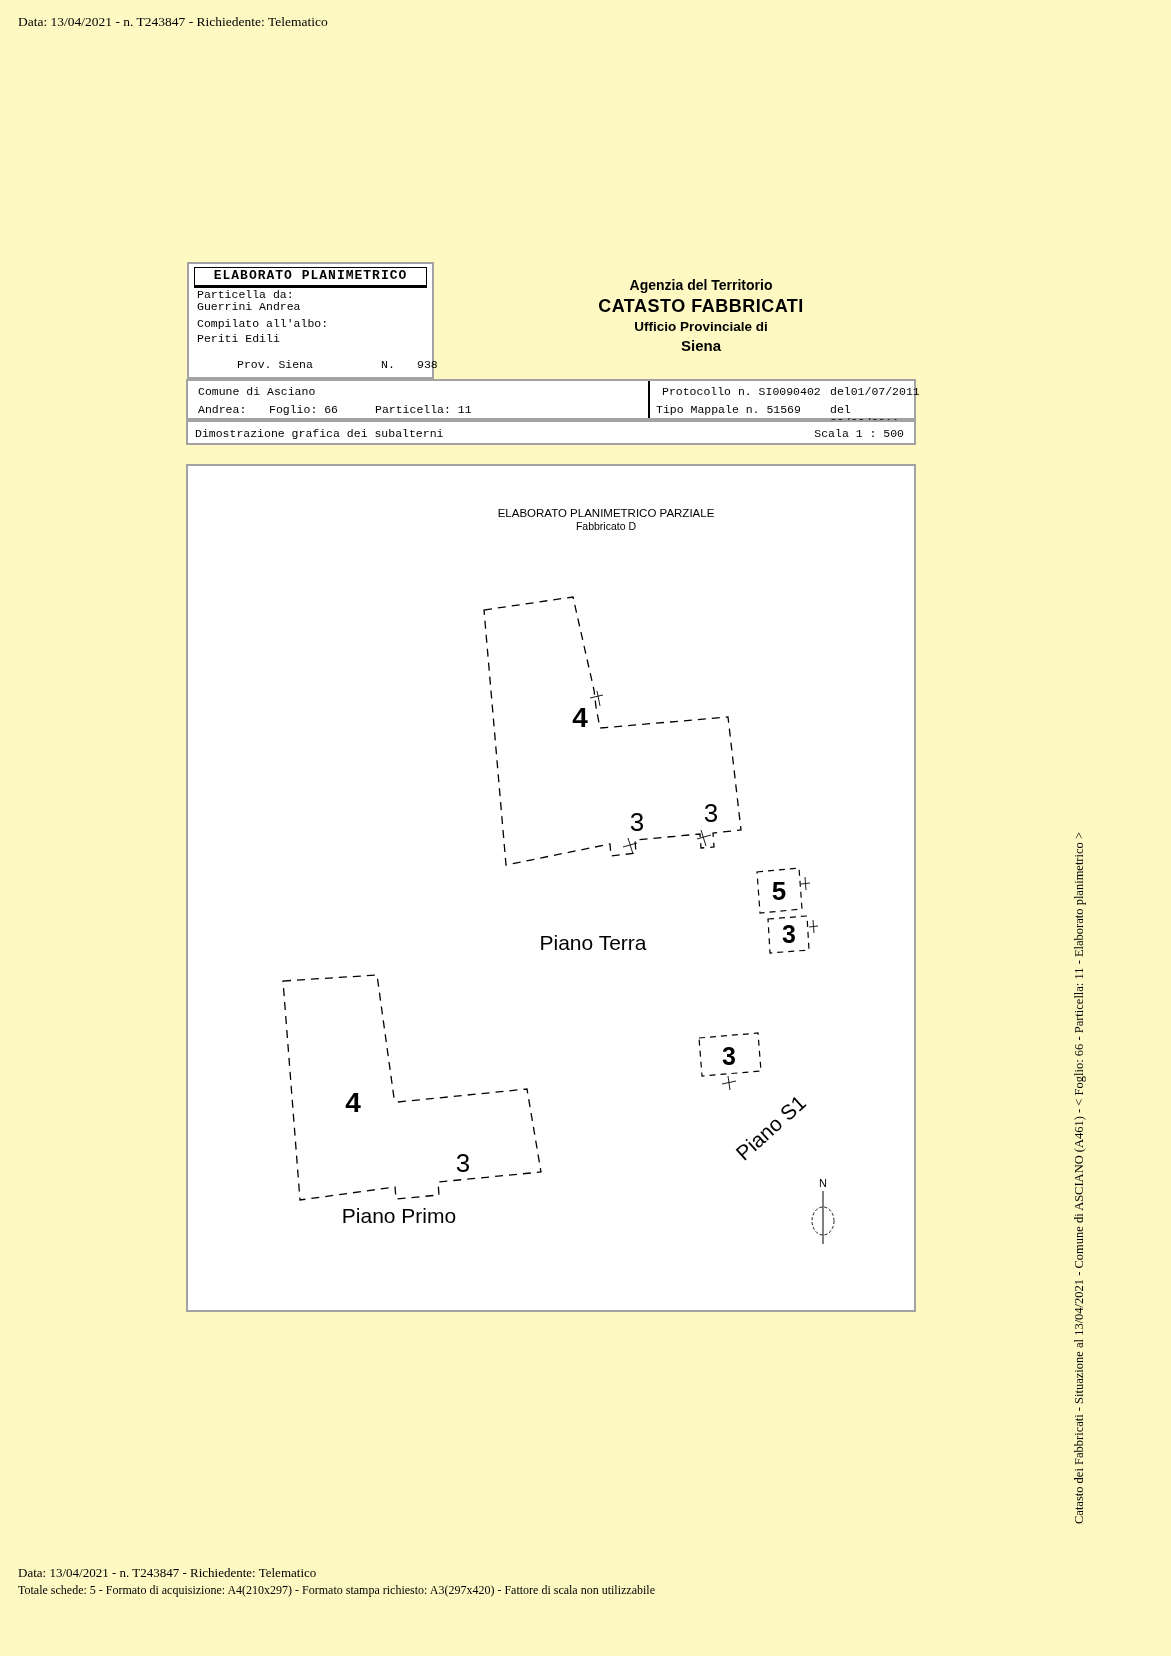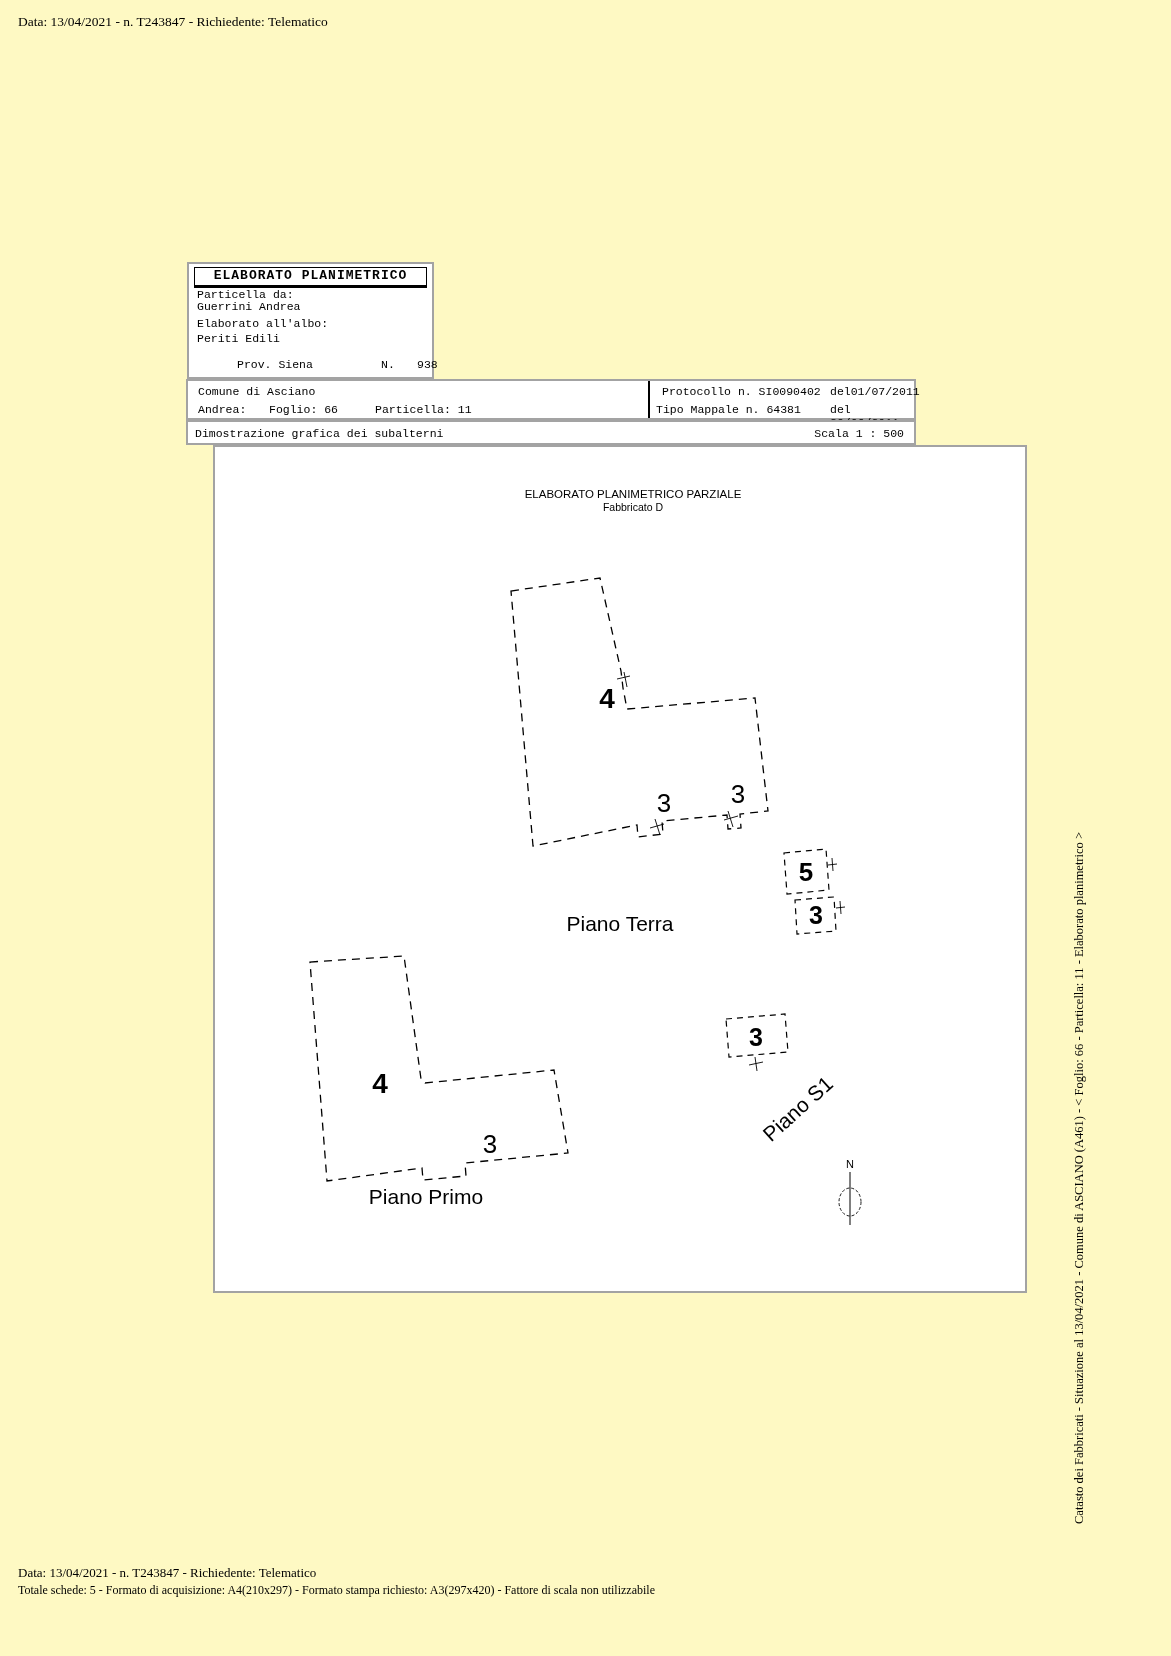--- a/index.html
+++ b/index.html
@@ -26,46 +26,52 @@
 <body>
 
 <div class="page">
 
   <div class="abs serif" style="left:18px;top:14px;font-size:13.5px;">Data: 13/04/2021 - n. T243847 - Richiedente: Telematico</div>
 
   <div class="box" style="left:187px;top:262px;width:247px;height:117px;">
     <div class="titlebar">ELABORATO PLANIMETRICO</div>
     <div class="abs mono" style="left:8px;top:24px;">Particella da:</div>
     <div class="abs mono" style="left:8px;top:36px;">Guerrini Andrea</div>
-    <div class="abs mono" style="left:8px;top:53px;">Elaborato all'albo:</div>
+    <div class="abs mono" style="left:8px;top:53px;">Compilato all'albo:</div>
     <div class="abs mono" style="left:8px;top:68px;">Periti Edili</div>
     <div class="abs mono" style="left:8px;top:94px;margin-left:40px;">Prov. Siena</div>
     <div class="abs mono" style="left:192px;top:94px;">N.</div>
     <div class="abs mono" style="left:228px;top:94px;">938</div>
   </div>
 
+  <div class="agency">
+    <div class="l1">Agenzia del Territorio</div>
+    <div class="l2">CATASTO FABBRICATI</div>
+    <div class="l3">Ufficio Provinciale di</div>
+    <div class="l4">Siena</div>
+  </div>
 
   <div class="box" style="left:186px;top:379px;width:730px;height:41px;">
     <div class="vdivider" style="left:460px;"></div>
     <div class="abs mono" style="left:10px;top:4px;">Comune di Asciano</div>
     <div class="abs mono" style="left:10px;top:22px;">Andrea:</div>
     <div class="abs mono" style="left:81px;top:22px;">Foglio: 66</div>
     <div class="abs mono" style="left:187px;top:22px;">Particella: 11</div>
     <div class="abs mono" style="left:474px;top:4px;">Protocollo n. SI0090402</div>
     <div class="abs mono" style="left:642px;top:4px;">del01/07/2011</div>
-    <div class="abs mono" style="left:468px;top:22px;">Tipo Mappale n. 64381</div>
+    <div class="abs mono" style="left:468px;top:22px;">Tipo Mappale n. 51569</div>
     <div class="abs mono" style="left:642px;top:22px;">del 29/06/2011</div>
   </div>
 
   <div class="box" style="left:186px;top:420px;width:730px;height:25px;">
     <div class="abs mono" style="left:7px;top:5px;">Dimostrazione grafica dei subalterni</div>
     <div class="abs mono" style="right:10px;top:5px;">Scala 1 : 500</div>
   </div>
 
-  <div class="box" style="left:186px;top:445px;width:814px;height:848px;margin-left:27px;">
+  <div class="box" style="left:186px;top:464px;width:730px;height:848px;">
     <svg width="726" height="844" viewBox="187 446 726 844">
 
       <text x="605" y="497" font-size="11.5" text-anchor="middle">ELABORATO PLANIMETRICO PARZIALE</text>
       <text x="605" y="510" font-size="10.5" text-anchor="middle">Fabbricato D</text>
 
       <path d="M483,590 L572,577 L593,670 L595,687 L599,708 L727,697 L740,810 L712,813 L713,827 L700,828 L699,814 L634,820 L635,833 L610,836 L609,824 L505,845 Z" fill="none" stroke="#000" stroke-width="1.3" stroke-dasharray="8 6"></path>
 
       <path d="M589,678 l13,-3 M596,671 l3,15 M627,818 l5,16 M622,827 l14,-4 M700,810 l5,16 M696,819 l14,-4" fill="none" stroke="#000" stroke-width="0.9"></path>
 
       <text x="579" y="707" font-size="28" font-weight="bold" text-anchor="middle">4</text>

